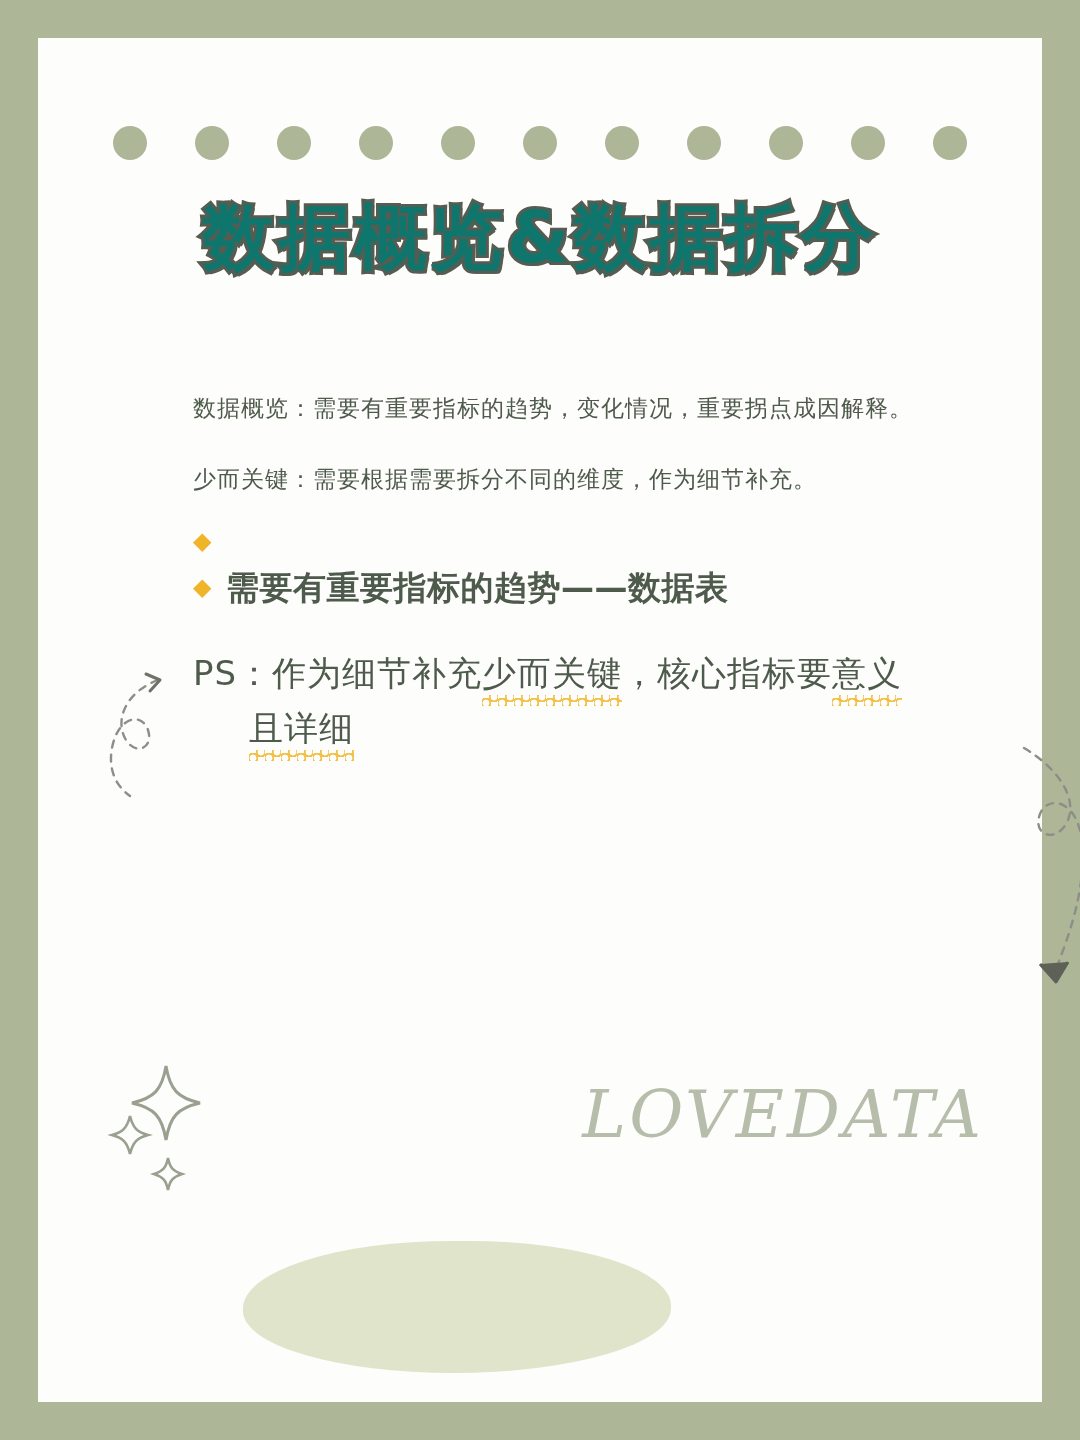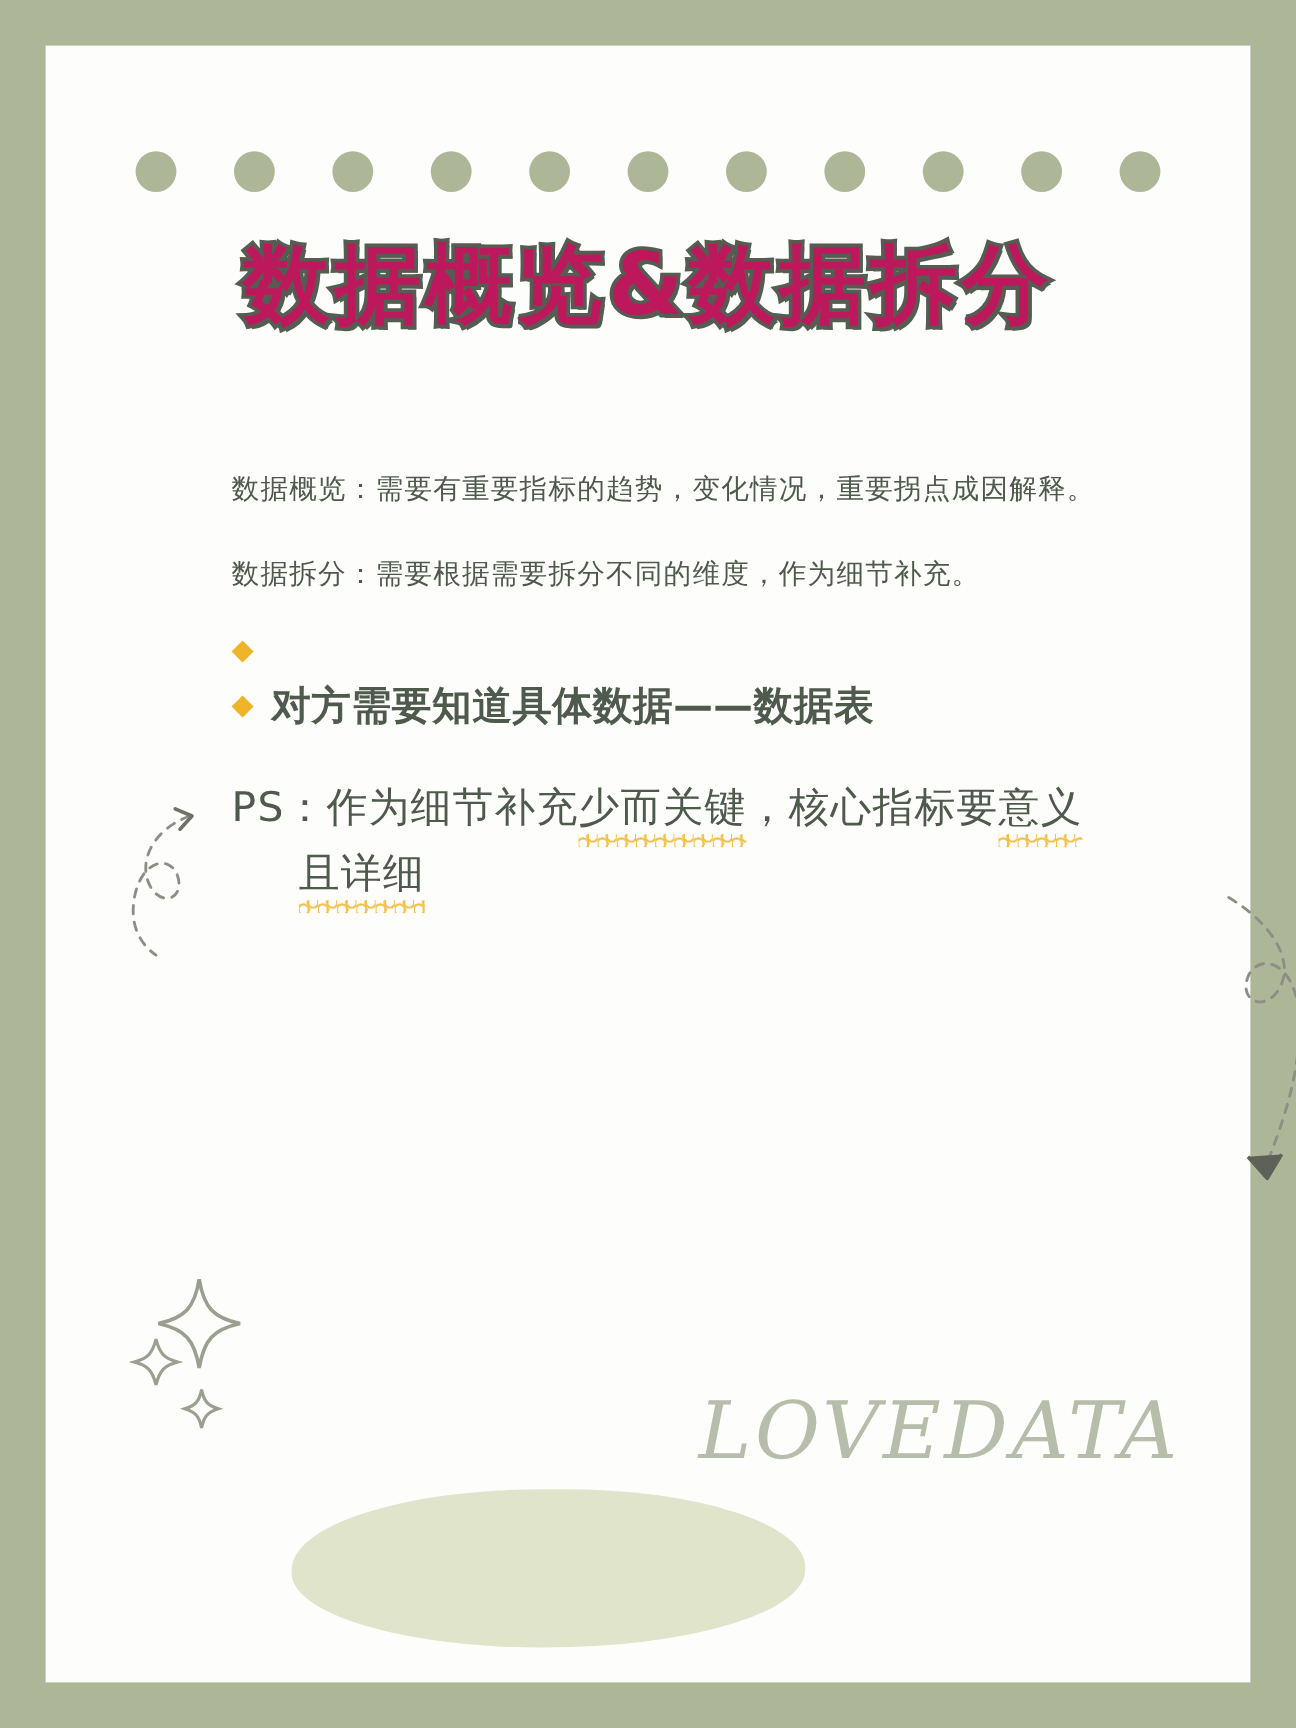--- a/index.html
+++ b/index.html
@@ -47,21 +47,21 @@
   .title {
     position: absolute;
     top: 152px;
     left: 0;
     width: 100%;
     text-align: center;
     font-family: "DejaVu Sans", sans-serif;
     font-weight: bold;
     font-size: 72px;
     letter-spacing: 4px;
-    color: #be185d;
+    color: #0f766e;
     -webkit-text-stroke: 6px #555d52;
     paint-order: stroke fill;
     text-shadow:
        3px 3px 0 #555d52,
       -1px -1px 0 #555d52;
     white-space: nowrap;
   }
 
   
   .body {
@@ -128,21 +128,21 @@
     left: 205px;
     top: 1203px;
     width: 428px;
     height: 132px;
     background: #dfe4cb;
     border-radius: 50% 48% 52% 50% / 52% 50% 50% 48%;
   }
   .watermark {
     position: absolute;
     right: 58px;
-    top: 1116px;
+    top: 1038px;
     font-family: "DejaVu Serif", serif;
     font-style: italic;
     font-size: 66px;
     letter-spacing: 3px;
     color: #b6bdab;
   }
 </style>
 </head>
 <body>
 
@@ -159,29 +159,29 @@
     <span class="punch"></span>
     <span class="punch"></span>
     <span class="punch"></span>
     <span class="punch"></span>
   </div>
 
   <div class="title">数据概览&amp;数据拆分</div>
 
   <div class="body">
     <p class="para">数据概览：需要有重要指标的趋势，变化情况，重要拐点成因解释。</p>
-    <p class="para">数据拆分：需要根据需要拆分不同的维度，作为细节补充。</p>
+    <p class="para">少而关键：需要根据需要拆分不同的维度，作为细节补充。</p>
 
     <ul class="bullets">
       <li class="bullet">
         <span class="diamond">◆</span>
       </li>
       <li class="bullet">
         <span class="diamond">◆</span>
-        <span>对方需要知道具体数据——数据表</span>
+        <span>需要有重要指标的趋势——数据表</span>
       </li>
     </ul>
 
     <p class="ps">
       <span>PS：作为细节补充</span><span class="squiggle">少而关键</span><span>，核心指标要</span><span class="squiggle">意义</span><br>
       <span class="indent"></span><span class="squiggle">且详细</span>
     </p>
   </div>
 
   <svg class="arrow-left" width="80" height="140" viewBox="0 0 80 140">

